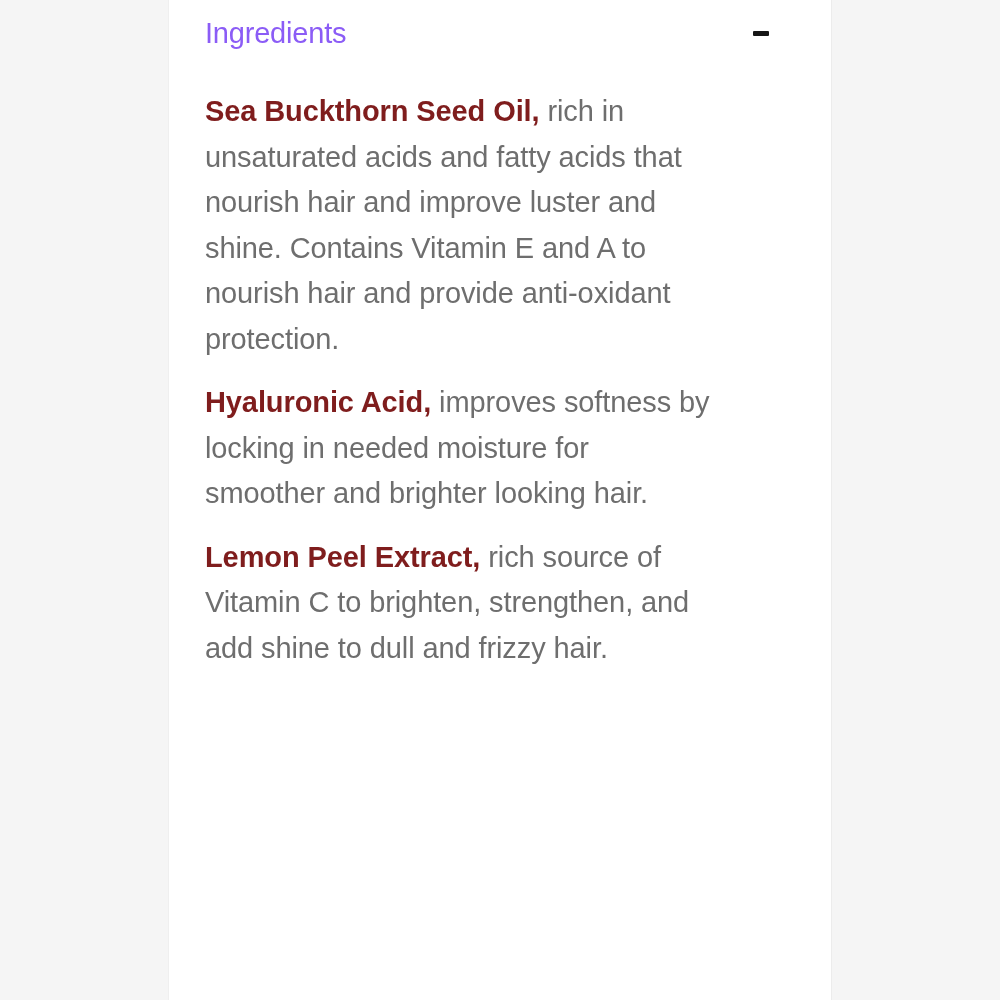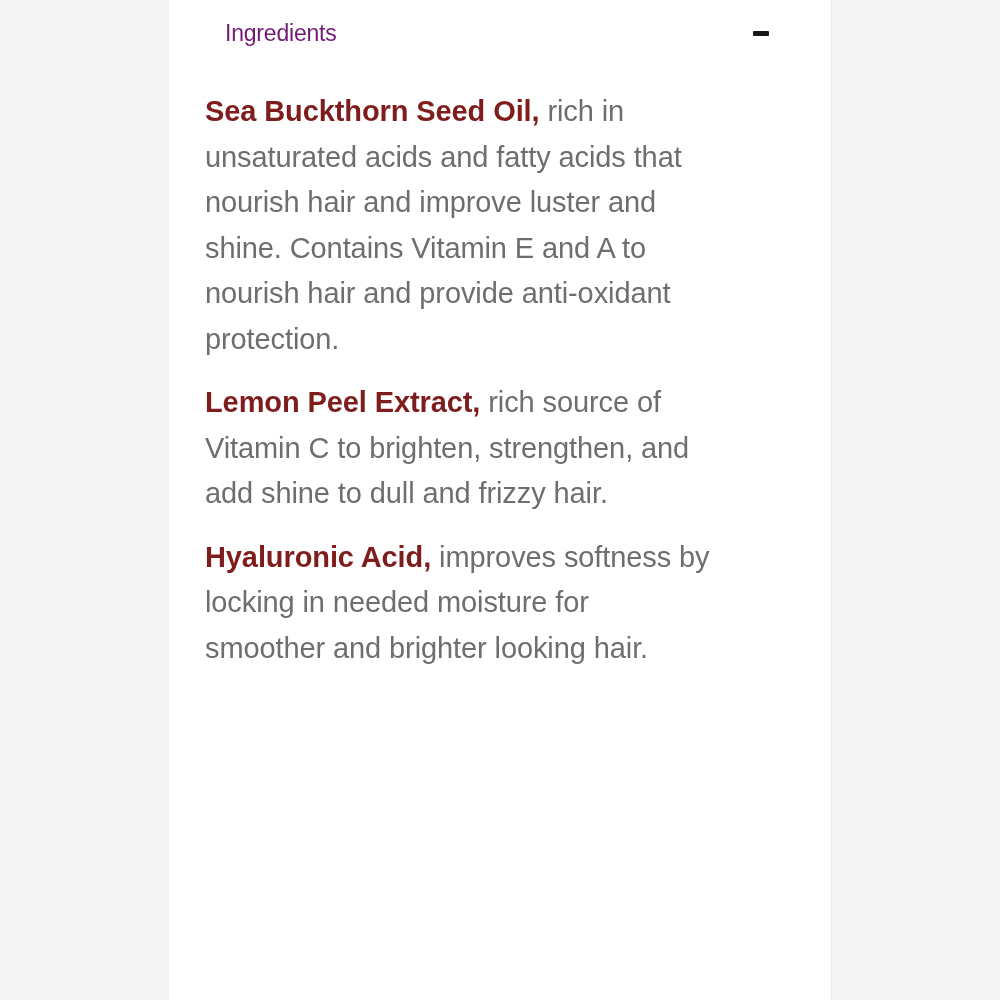--- a/index.html
+++ b/index.html
@@ -23,25 +23,24 @@
   }
   .accordion-header {
     display: flex;
     align-items: center;
     justify-content: space-between;
     height: 42px;
     padding: 2px 62px 0 36px;
     cursor: pointer;
   }
   .accordion-title {
-    font-size: 23px;
+    font-size: 29px;
     line-height: 32px;
-    color: #701a75;
+    color: #8b5cf6;
     letter-spacing: -0.2px;
-    margin-left: 20px;
   }
   .toggle-btn {
     background: none;
     border: none;
     margin: 0;
     padding: 8px 0;
     cursor: pointer;
     display: flex;
     align-items: center;
   }
@@ -88,26 +87,26 @@
     <p class="ingredient">
       <strong class="name">Sea Buckthorn Seed Oil,</strong><span class="desc"> rich in
 unsaturated acids and fatty acids that
 nourish hair and improve luster and
 shine. Contains Vitamin E and A to
 nourish hair and provide anti-oxidant
 protection.</span>
     </p>
 
     <p class="ingredient">
+      <strong class="name">Hyaluronic Acid,</strong><span class="desc"> improves softness by
+locking in needed moisture for
+smoother and brighter looking hair.</span>
+    </p>
+
+    <p class="ingredient">
       <strong class="name">Lemon Peel Extract,</strong><span class="desc"> rich source of
 Vitamin C to brighten, strengthen, and
 add shine to dull and frizzy hair.</span>
-    </p>
-
-    <p class="ingredient">
-      <strong class="name">Hyaluronic Acid,</strong><span class="desc"> improves softness by
-locking in needed moisture for
-smoother and brighter looking hair.</span>
     </p>
 
 
   </div>
 </div>
 
 </body></html>

